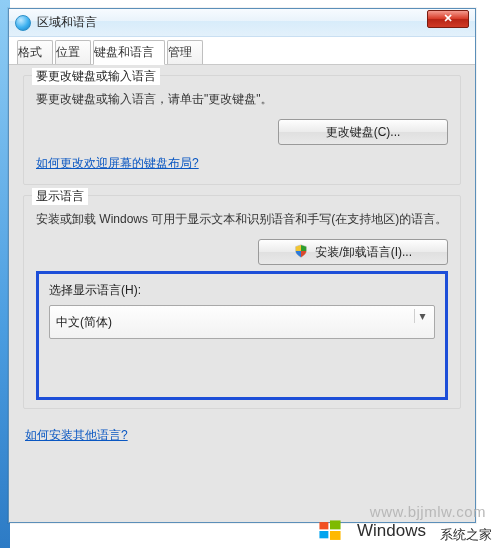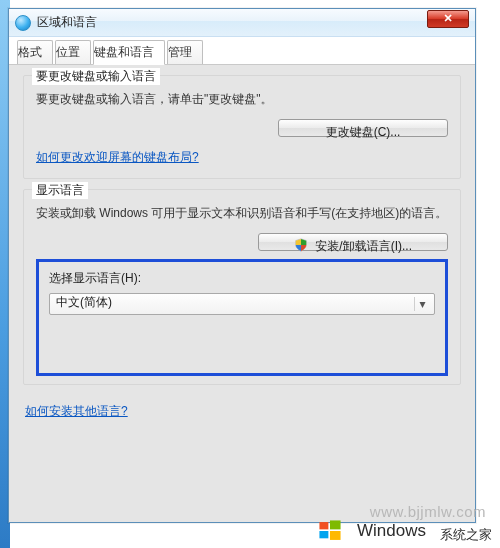--- a/index.html
+++ b/index.html
@@ -103,21 +103,21 @@
     color: #222;
   }
   .body-text {
     font-size: 12px;
     color: #333;
     line-height: 1.6;
   }
   .btn {
     display: inline-block;
     min-width: 170px;
-    height: 18px;
+    height: 26px;
     line-height: 24px;
     text-align: center;
     border: 1px solid #9a9a9a;
     border-radius: 3px;
     background: linear-gradient(#fefefe,#ececec 48%,#e0e0e0 52%,#e9e9e9);
     font-size: 12px;
     color: #222;
     padding: 0 10px;
   }
   .btn-row-right { text-align: right; margin-top: 10px; }
@@ -135,26 +135,26 @@
     margin-right: 4px;
   }
   .highlight-box {
     border: 3px solid #1d4ed8;
     padding: 8px 10px 58px 10px;
     margin-top: 6px;
   }
   .field-label { font-size: 12px; color: #222; margin-bottom: 6px; }
   .select {
     width: 100%;
-    height: 22px;
+    height: 34px;
     border: 1px solid #a9a9a9;
     border-radius: 2px;
     background: linear-gradient(#fefefe,#f2f2f2);
     display: flex;
-    align-items: flex-start;
+    align-items: center;
     padding: 0 6px;
     font-size: 12px;
     color: #222;
     position: relative;
   }
   .select .caret {
     position: absolute; right: 4px; top: 3px;
     width: 16px; height: 14px;
     border-left: 1px solid #cfcfcf;
     text-align: center;

